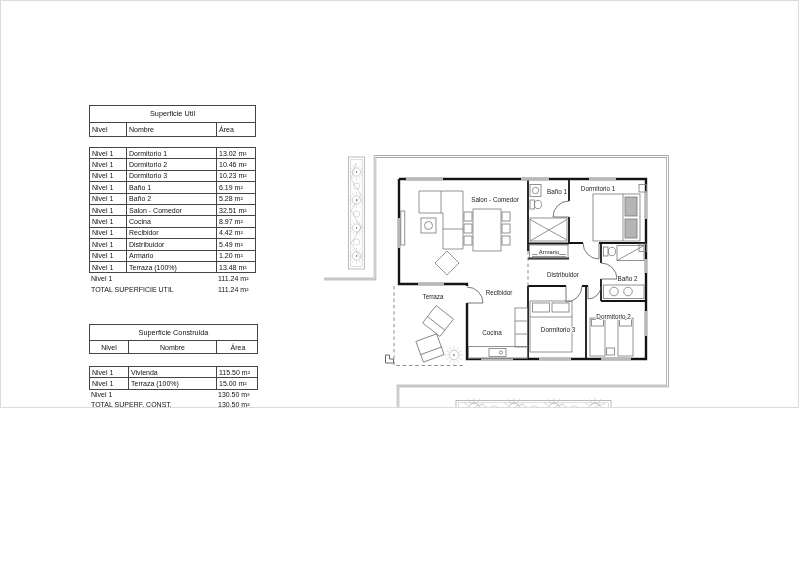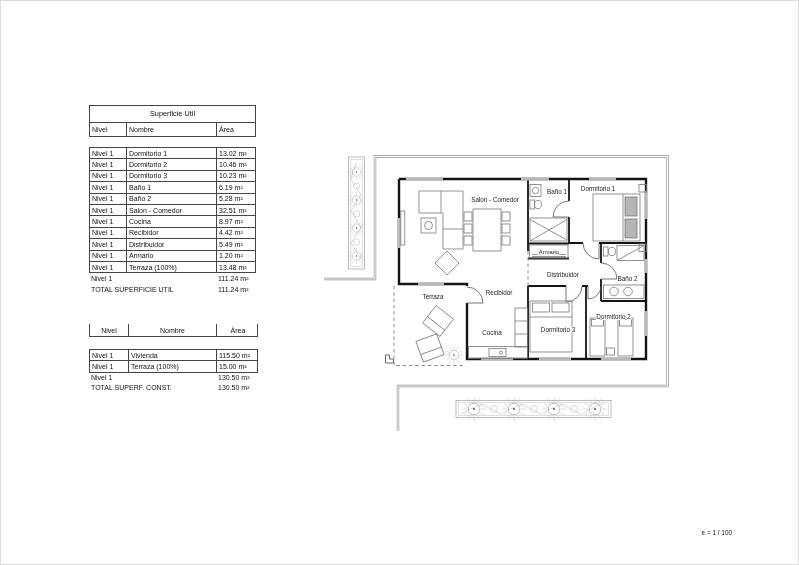--- a/index.html
+++ b/index.html
@@ -1,18 +1,18 @@
 <!DOCTYPE html>
 <html><head>
 <meta charset="utf-8">
 <style>
   * { box-sizing: border-box; margin: 0; padding: 0; }
   html,body { background:#fff; }
   body { font-family:"Liberation Sans", sans-serif; }
-  .page { position:relative; width:799px; height:565px; background:#fff;
+  .page { position:relative; width:799px; height:408px; background:#fff;
           border:1px solid #dcdcdc; overflow:hidden; }
   svg.plan { position:absolute; left:0; top:0; }
   svg text { paint-order:stroke; stroke:#fff; stroke-width:2px; fill:#222;
              font-family:"Liberation Sans", sans-serif; }
 
   
   .tbl { position:absolute; font-size:7px; line-height:1; color:#111; }
   .tt  { border:1px solid #444; height:18px; display:flex; align-items:center;
          justify-content:center; font-size:7.3px; }
   .th  { display:grid; border:1px solid #444; border-top:none; height:14px; }
@@ -360,20 +360,21 @@
         <div></div>
         <div>111.24 m²</div>
     </div>
     <div class="tr2">
       <div>TOTAL SUPERFICIE UTIL</div>
         <div>111.24 m²</div>
     </div>
   </div>
 
   <div class="tbl t2" style="left:88px; top:323px; width:169px;">
+    <div class="tt" style="height:17px">Superficie Construida</div>
     <div class="th grid3" style="height:13px">
       <div class="hc">Nivel</div>
       <div class="hc">Nombre</div>
       <div class="hc">Área</div>
     </div>
     <div class="gap"></div>
     <div class="tb">
 
         <div class="dr grid3">
           <div class="dc">Nivel 1</div>

